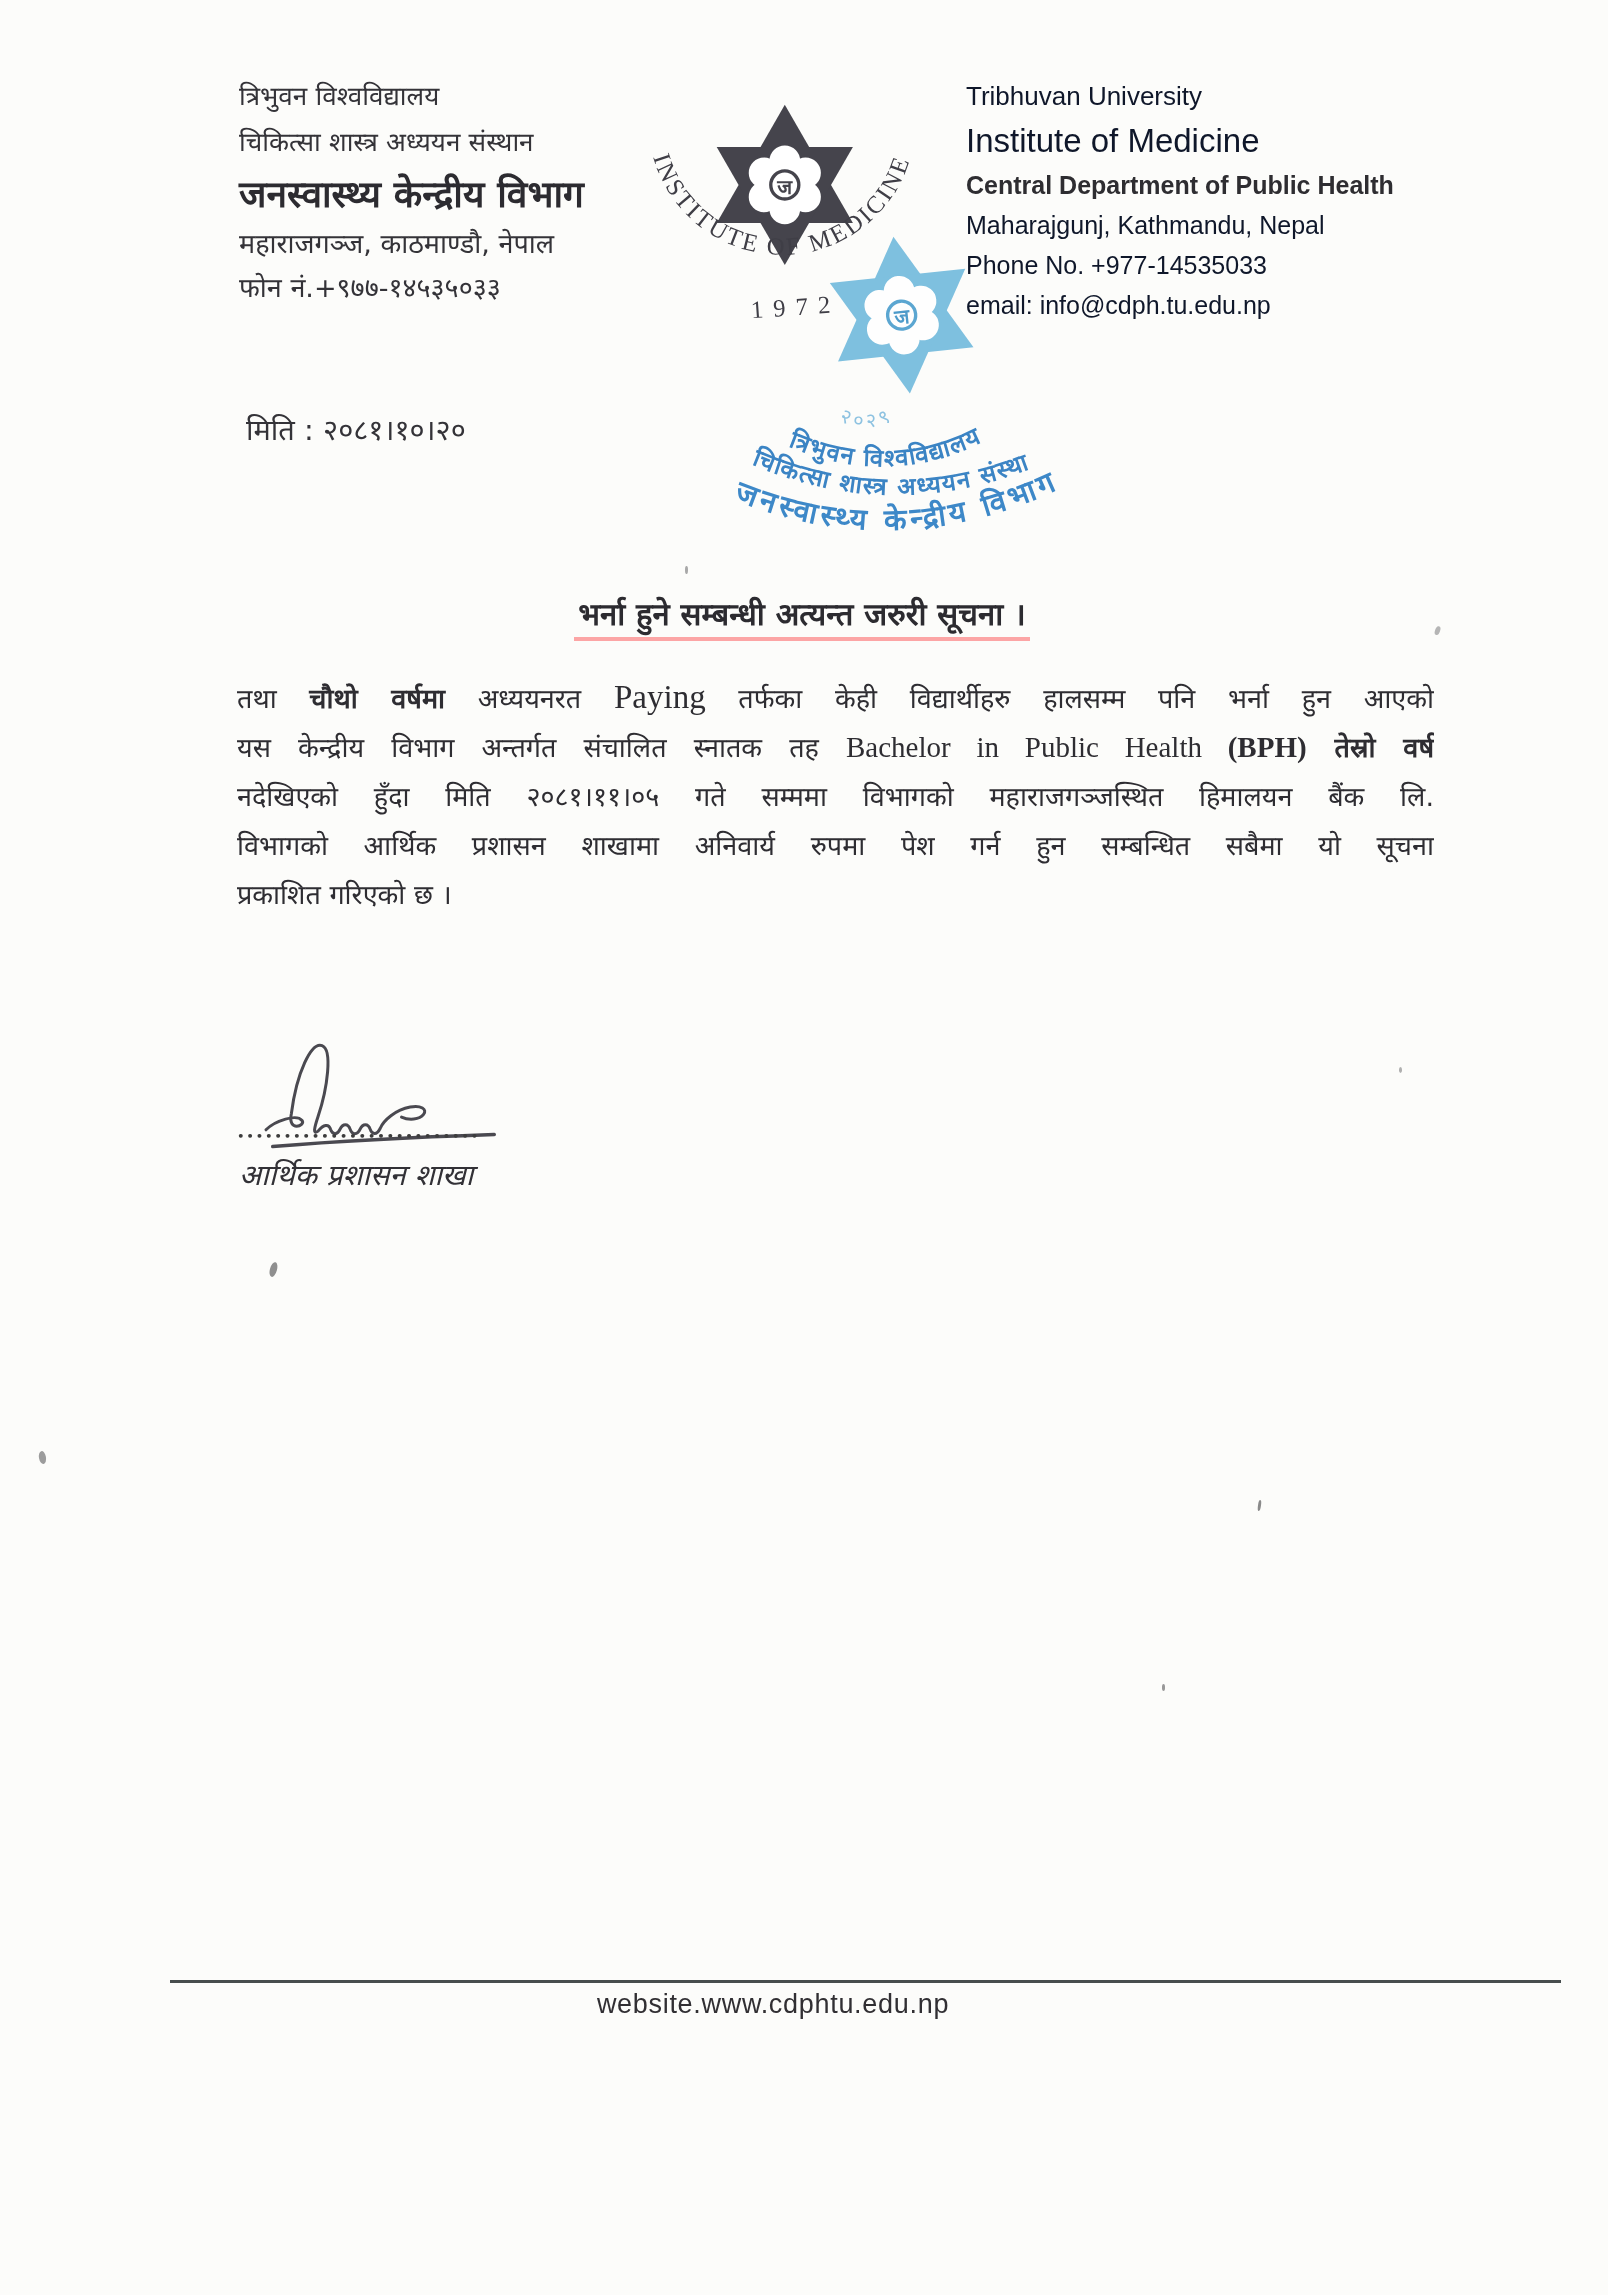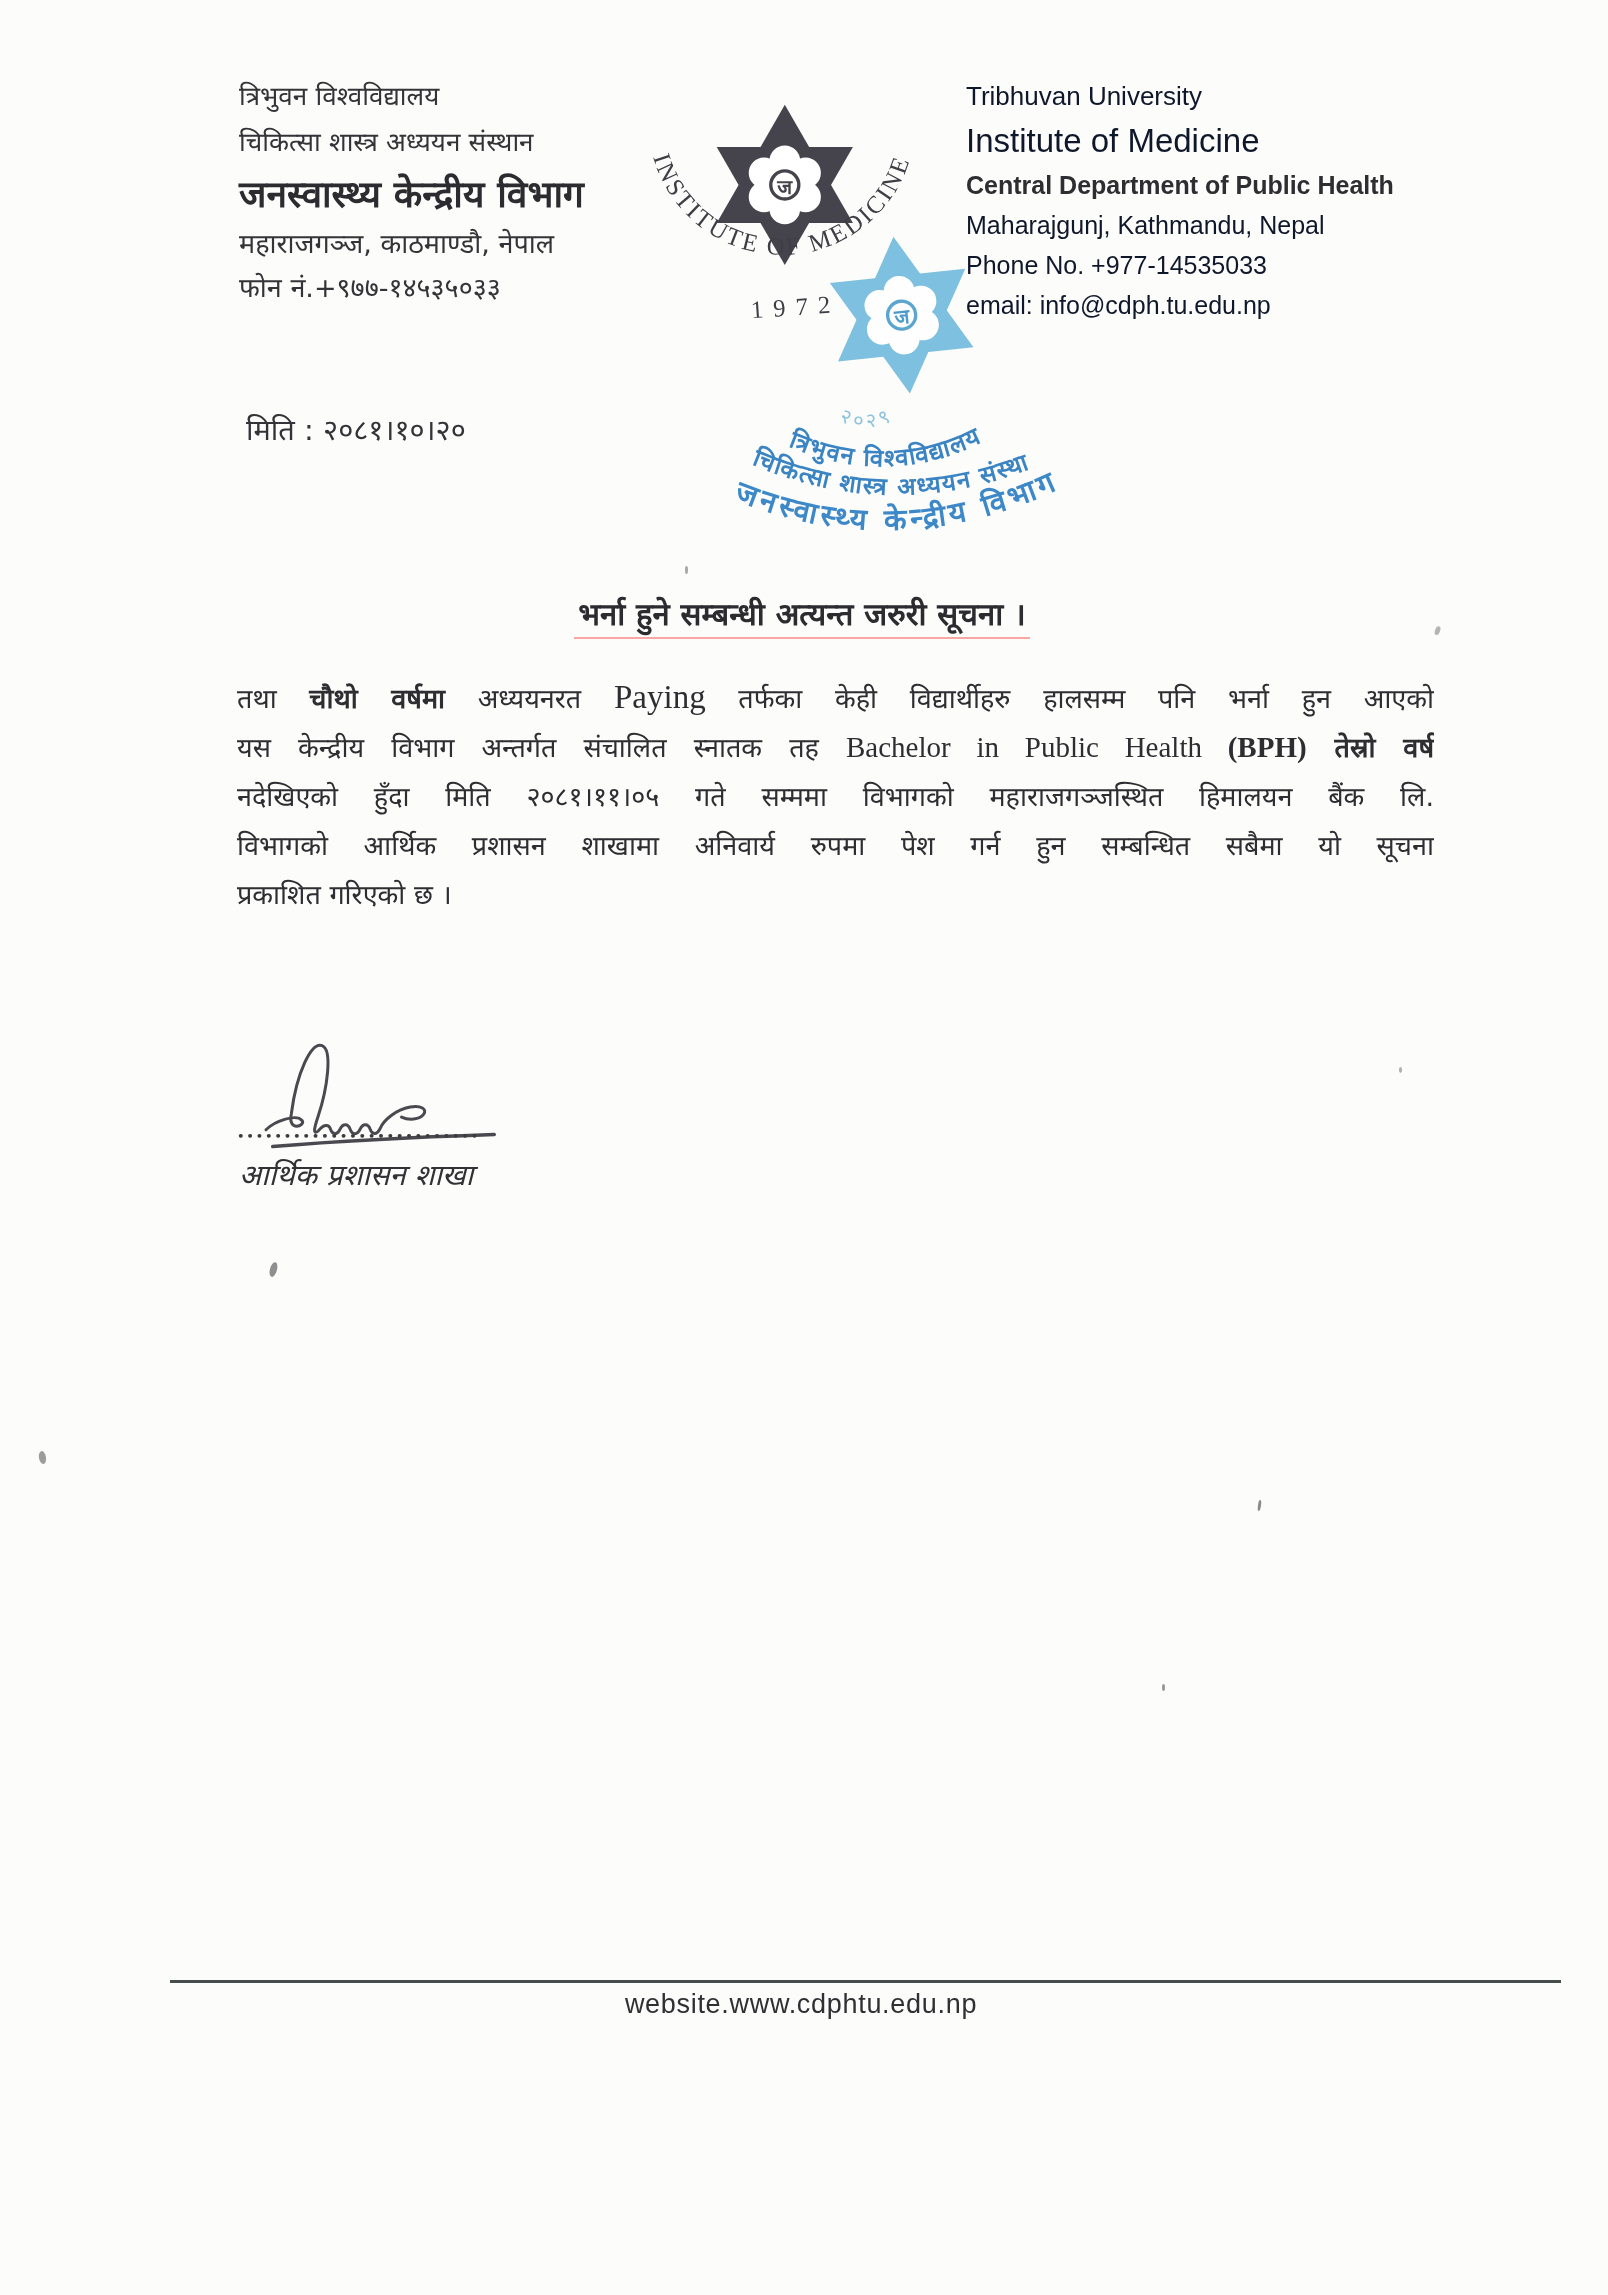--- a/index.html
+++ b/index.html
@@ -27,35 +27,35 @@
   .rh-l3{top:171px;font-size:25px;font-weight:700;color:#2e2d31;}
   .rh-l4{top:211px;font-size:25px;}
   .rh-l5{top:251px;font-size:25px;}
   .rh-l6{top:291px;font-size:25px;}
   
   .date-line{left:246px;top:409px;font-size:29px;color:#343338;white-space:nowrap;}
   
   .title-wrap{left:468px;top:592px;width:668px;text-align:center;}
   .title-wrap span{
     font-size:31px;font-weight:700;color:#2c2b30;
-    border-bottom:2px solid #fca5a5;padding:0 4px 5.3px 4px;white-space:nowrap;
+    border-bottom:4px solid #fca5a5;padding:0 4px 5.3px 4px;white-space:nowrap;
   }
   
   .body-block{left:237px;top:679px;width:1197px;}
   .b-line{height:49px;font-size:27px;color:#2e2d32;white-space:nowrap;}
   .just{text-align:justify;text-align-last:justify;white-space:normal;overflow:hidden;height:49px;}
   .bold{font-weight:700;}
   .lat{font-family:"Liberation Serif", serif;font-size:29px;}
   .lat-lg{font-family:"Liberation Serif", serif;font-size:33px;}
   
   .sig-label{left:239px;top:1154px;font-size:29px;color:#323136;white-space:nowrap;font-style:italic;}
   
   .footer-rule{left:170px;top:1980px;width:1391px;height:2.7px;background:#474d4d;}
   .footer-text{left:0;top:1989px;width:1546px;text-align:center;
-    font-family:"Liberation Sans", sans-serif;font-size:27px;color:#312f33;letter-spacing:0.7px;padding-left:28px;}
+    font-family:"Liberation Sans", sans-serif;font-size:27px;color:#312f33;letter-spacing:0.7px;}
   
   .speck{position:absolute;border-radius:50%;}
   svg.overlay{position:absolute;left:0;top:0;pointer-events:none;}
 </style>
 </head>
 <body>
 
 <div class="page">
 
   <div class="abs lh lh-l1">त्रिभुवन विश्वविद्यालय</div>

